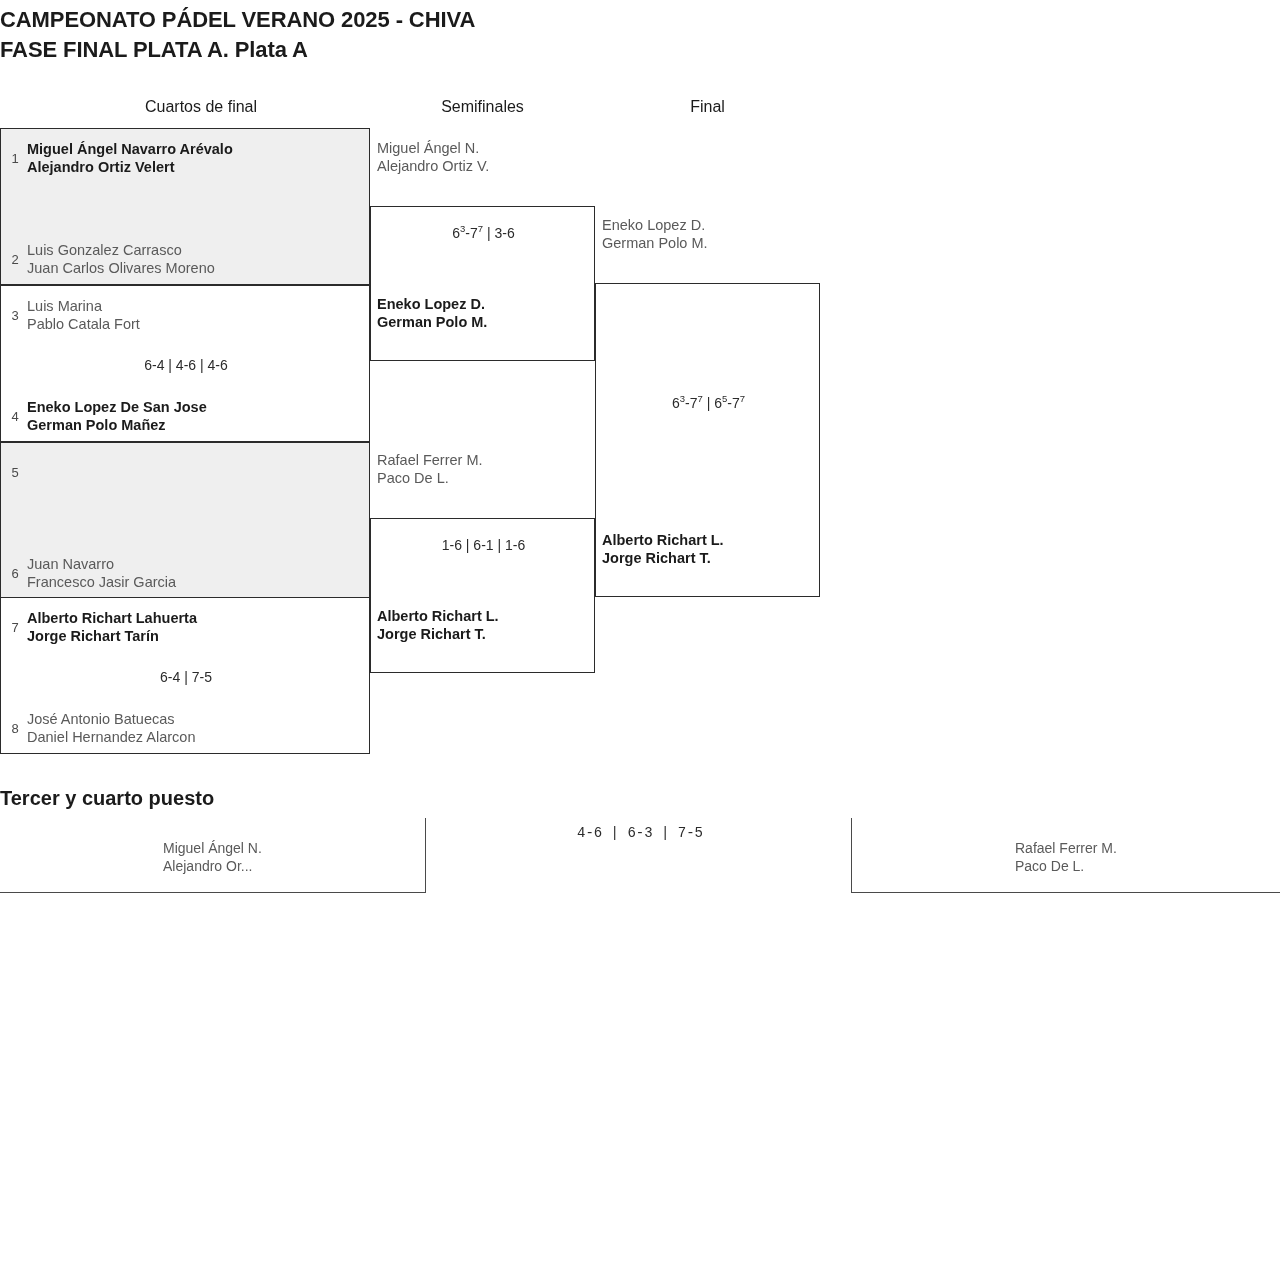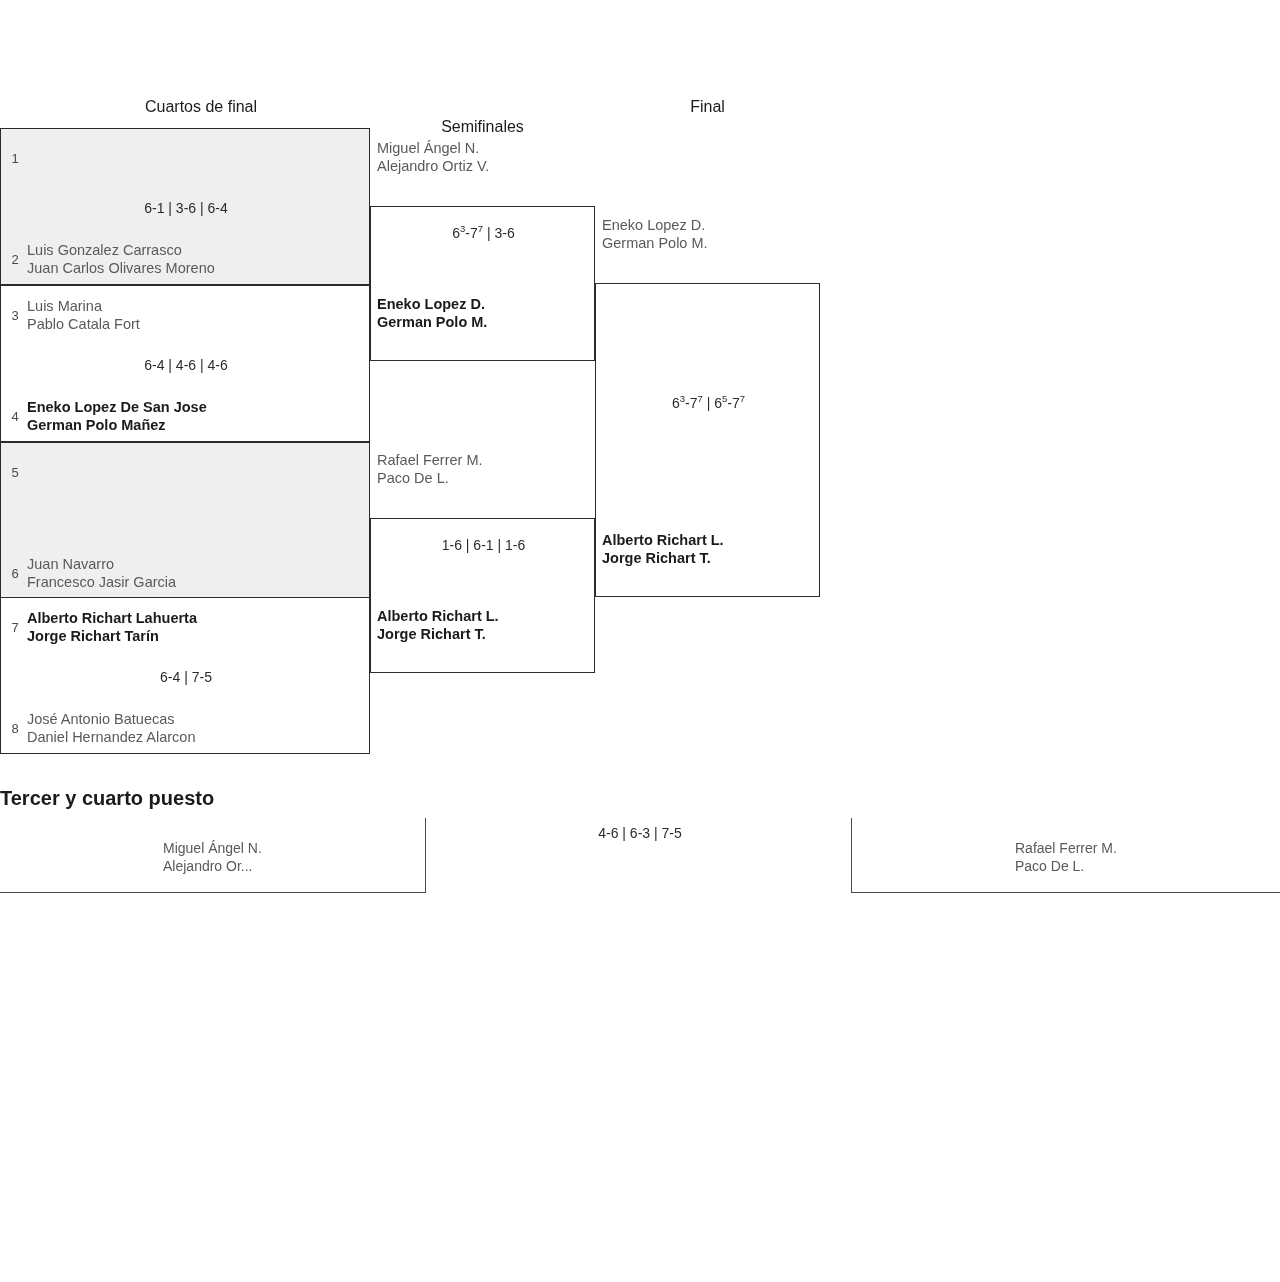--- a/index.html
+++ b/index.html
@@ -39,21 +39,21 @@
   .round-header {
     position: absolute;
     top: 96px;
     font-size: 16px;
     font-weight: 400;
     color: #1b1b1b;
     text-align: center;
     line-height: 22px;
   }
   #round-header-0 { left: 16px;   width: 370px; }
-  #round-header-1 { left: 370px; width: 225px; margin-top: 20px; }
+  #round-header-1 { left: 370px; width: 225px; }
   #round-header-2 { left: 595px; width: 225px; }
 
   
   #bracket { position: absolute; left: 0; top: 0; width: 1280px; height: 770px; }
 
   .match-box {
     position: absolute;
     border: 1px solid #2b2b2b;
     background: #ffffff;
   }
@@ -141,32 +141,35 @@
     color: #2b2b2b;
     line-height: 18px;
     text-align: center;
   }
 </style>
 </head>
 <body>
 
 <div id="header">
 
+  <div id="tournament-title">CAMPEONATO PÁDEL VERANO 2025 - CHIVA
+FASE FINAL PLATA A. Plata A</div>
 
 </div>
 
 <div class="round-header" id="round-header-0">Cuartos de final</div>
 <div class="round-header" id="round-header-1">Semifinales</div>
 <div class="round-header" id="round-header-2">Final</div>
 
 <div id="bracket">
 
   <div class="match-box qf shaded" style="top:128px;">
     <div class="seed seed-top">1</div>
-    <div class="score">6-1 | 3-6 | 6-4</div>
+    <div class="team winner team-top">Miguel Ángel Navarro Arévalo
+Alejandro Ortiz Velert</div>
     <div class="seed seed-bottom">2</div>
     <div class="team loser team-bottom">Luis Gonzalez Carrasco
 Juan Carlos Olivares Moreno</div>
   </div>
 
   <div class="match-box qf" style="top:285px;">
     <div class="seed seed-top">3</div>
     <div class="team loser team-top">Luis Marina
 Pablo Catala Fort</div>
     <div class="score">6-4 | 4-6 | 4-6</div>
@@ -219,19 +222,19 @@
 </div>
 
 <div id="third-place-title">Tercer y cuarto puesto</div>
 
 <div id="third-place">
   <div class="tp-box" style="left:0px; top:818px; width:426px; height:75px;">
     <div class="tp-team" style="left:163px; top:21px;">Miguel Ángel N.
 Alejandro Or...</div>
   </div>
 
-  <div class="tp-score" style="left:490px; top:824px; width:300px;">4-6 | 6-3 | 7-5</div>
+  <div class="tp-score" style="left:490px; top:824px; width:300px;font-family:Liberation Mono, monospace;">4-6 | 6-3 | 7-5</div>
 
   <div class="tp-box-right" style="left:851px; top:818px; width:429px; height:75px;">
     <div class="tp-team" style="left:163px; top:21px;">Rafael Ferrer M.
 Paco De L.</div>
   </div>
 </div>
 
 </body></html>

